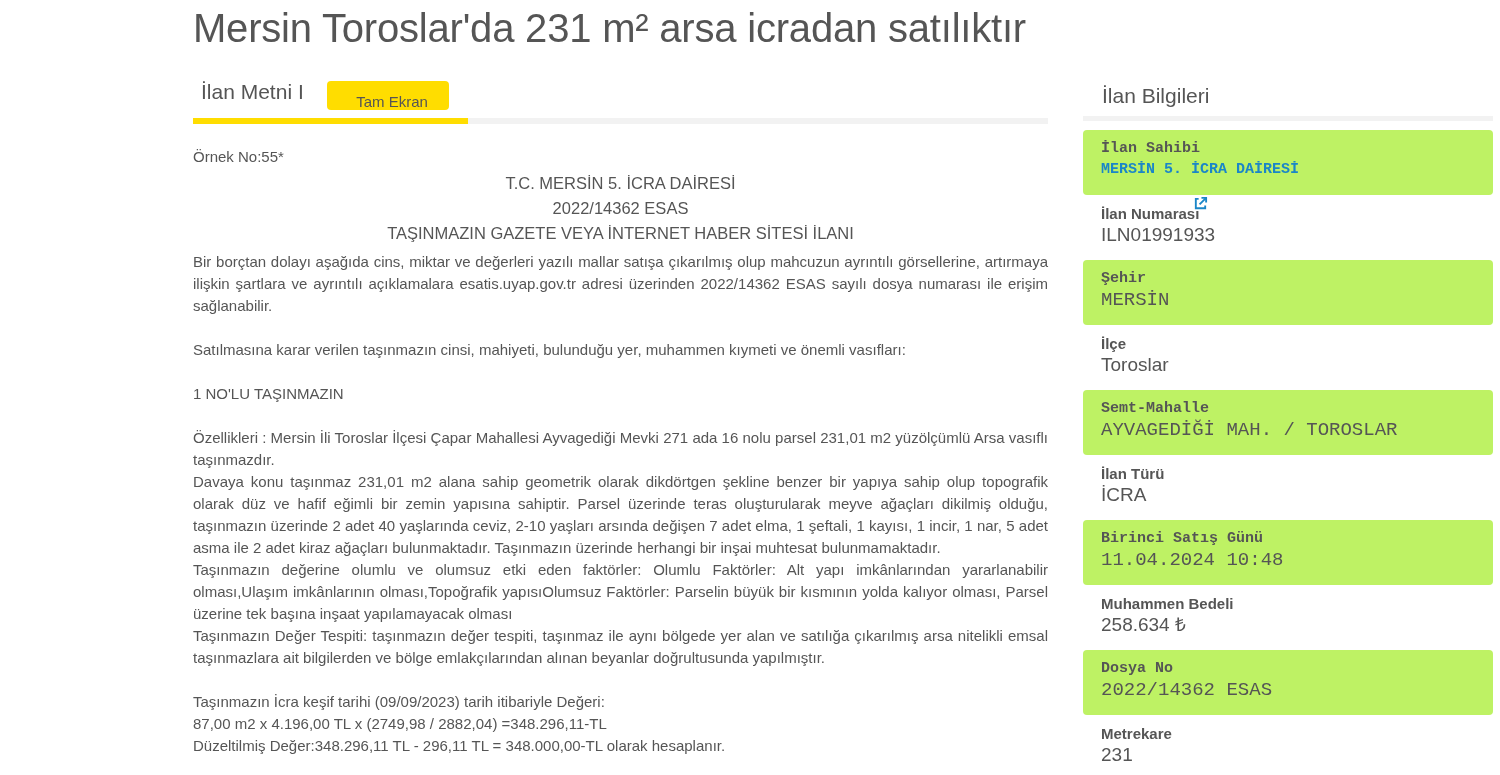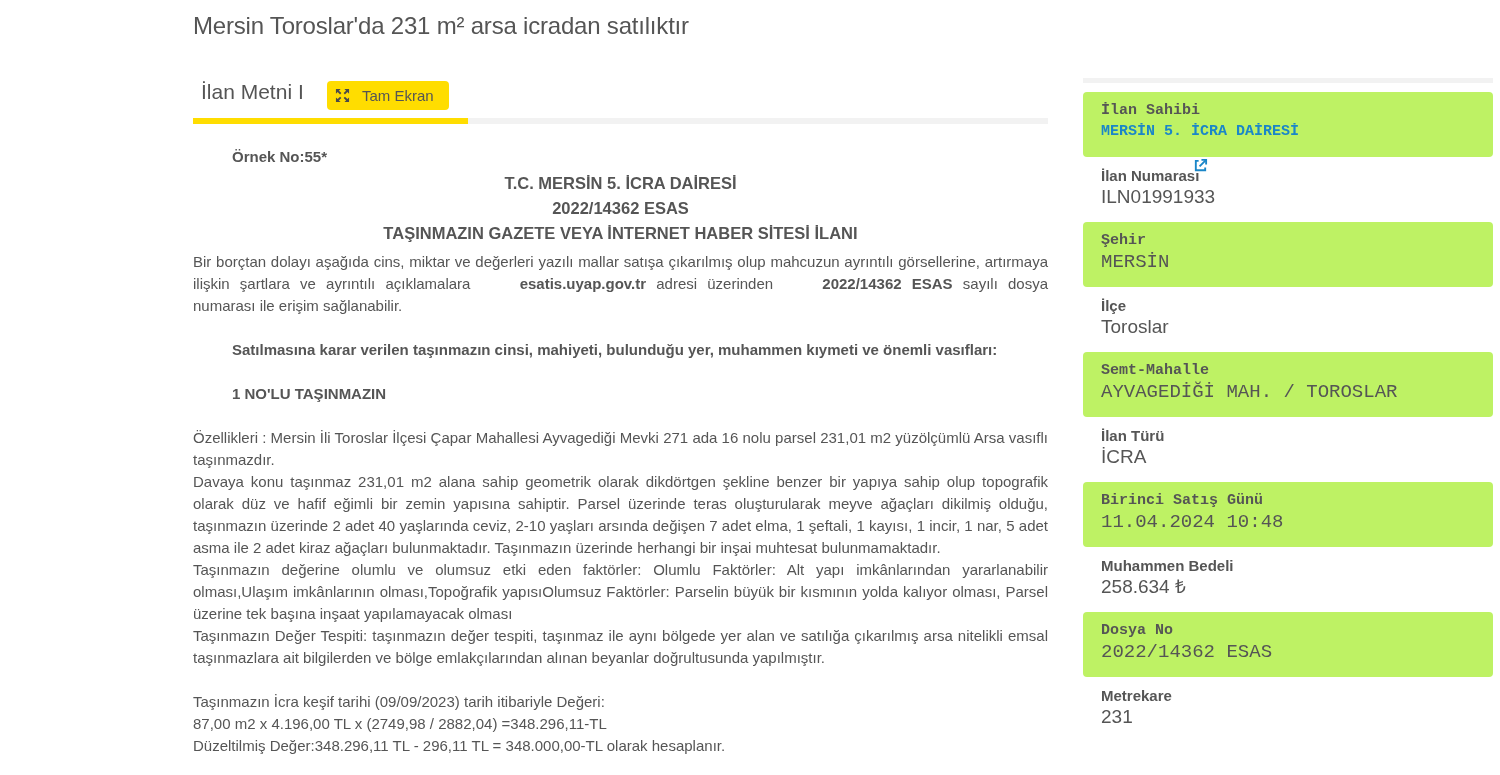--- a/index.html
+++ b/index.html
@@ -1,45 +1,45 @@
 <!DOCTYPE html>
 <html><head>
 <meta charset="utf-8">
 <style>
   * { box-sizing: border-box; margin: 0; padding: 0; }
   html, body { width: 1500px; height: 775px; overflow: hidden; background: #ffffff; }
   body { font-family: "Liberation Sans", sans-serif; color: #555555; position: relative; }
 
   .page-title {
-    position: absolute; left: 193px; top: 12px;
-    font-size: 24px; font-weight: 400; color: #555555; letter-spacing: -0.2px;
+    position: absolute; left: 193px; top: 6px;
+    font-size: 40px; font-weight: 400; color: #555555; letter-spacing: -0.2px;
     white-space: nowrap;
   }
 
   
   .main { position: absolute; left: 193px; top: 70px; width: 855px; }
   .tabbar { position: relative; height: 54px; }
   .tab-label {
     position: absolute; left: 8px; top: 10px;
     font-size: 21px; color: #555555; white-space: nowrap;
   }
   .fullscreen-btn {
     position: absolute; left: 134px; top: 11px; height: 29px; width: 122px;
     background: #ffdd00; border-radius: 4px; border: none;
     display: flex; align-items: center; padding-left: 8px; gap: 12px;
-    font-family: "Liberation Sans", sans-serif; font-size: 15px; color: #555555; cursor: pointer;
+    font-family: "Liberation Sans", sans-serif; font-size: 15px; color: #555555; cursor: pointer; flex-direction: column;
   }
   .fullscreen-btn svg { width: 15px; height: 15px; }
   .tab-track { position: absolute; left: 0; top: 48px; width: 855px; height: 6px; background: #f2f2f2; }
   .tab-active { position: absolute; left: 0; top: 48px; width: 275px; height: 6px; background: #ffdd00; }
 
   .doc { margin-top: 22px; font-size: 15px; line-height: 22px; color: #555555; }
   .doc p { text-align: justify; }
-  .doc .b { font-weight: 700; margin-left: 39px; }
-  .doc .center { text-align: center; font-weight: 700; font-size: 16.5px; line-height: 25px; }
+  .doc .b { font-weight: 400; }
+  .doc .center { text-align: center; font-weight: 400; font-size: 16.5px; line-height: 25px; }
   .doc .gap { height: 22px; }
   .doc .heading-block { margin-top: 3px; margin-bottom: 5px; }
 
   
   .side { position: absolute; left: 1083px; top: 78px; width: 410px; }
   .side-title { font-size: 21px; color: #555555; padding-left: 19px; height: 38px; line-height: 36px; }
   .side-rule { height: 5px; background: #f2f2f2; margin-bottom: 9px; }
   .info-item { height: 65px; padding: 9px 18px 0 18px; border-radius: 4px; }
   .info-item.shaded { background: #bef264; font-family: Liberation Mono, monospace; }
   .info-label { font-size: 15px; font-weight: 700; color: #555555; line-height: 20px; }
@@ -88,20 +88,21 @@
     <p>Taşınmazın değerine olumlu ve olumsuz etki eden faktörler: Olumlu Faktörler: Alt yapı imkânlarından yararlanabilir olması,Ulaşım imkânlarının olması,Topoğrafik yapısıOlumsuz Faktörler: Parselin büyük bir kısmının yolda kalıyor olması, Parsel üzerine tek başına inşaat yapılamayacak olması</p>
     <p>Taşınmazın Değer Tespiti: taşınmazın değer tespiti, taşınmaz ile aynı bölgede yer alan ve satılığa çıkarılmış arsa nitelikli emsal taşınmazlara ait bilgilerden ve bölge emlakçılarından alınan beyanlar doğrultusunda yapılmıştır.</p>
     <div class="gap"></div>
     <p>Taşınmazın İcra keşif tarihi (09/09/2023) tarih itibariyle Değeri:</p>
     <p>87,00 m2 x 4.196,00 TL x (2749,98 / 2882,04) =348.296,11-TL</p>
     <p>Düzeltilmiş Değer:348.296,11 TL - 296,11 TL = 348.000,00-TL olarak hesaplanır.</p>
   </div>
 </div>
 
 <aside class="side">
+  <div class="side-title">İlan Bilgileri</div>
   <div class="side-rule"></div>
 
   <div class="info-item shaded">
     <div class="info-label">İlan Sahibi</div>
     <a class="info-link">
       <span>MERSİN 5. İCRA DAİRESİ</span>
       <svg viewBox="0 0 16 16">
         <path d="M6 3H3v10h10v-3" fill="none" stroke="#1a86c8" stroke-width="2"></path>
         <path d="M9 2h5v5" fill="none" stroke="#1a86c8" stroke-width="2"></path>
         <path d="M14 2L7 9" stroke="#1a86c8" stroke-width="2"></path>

